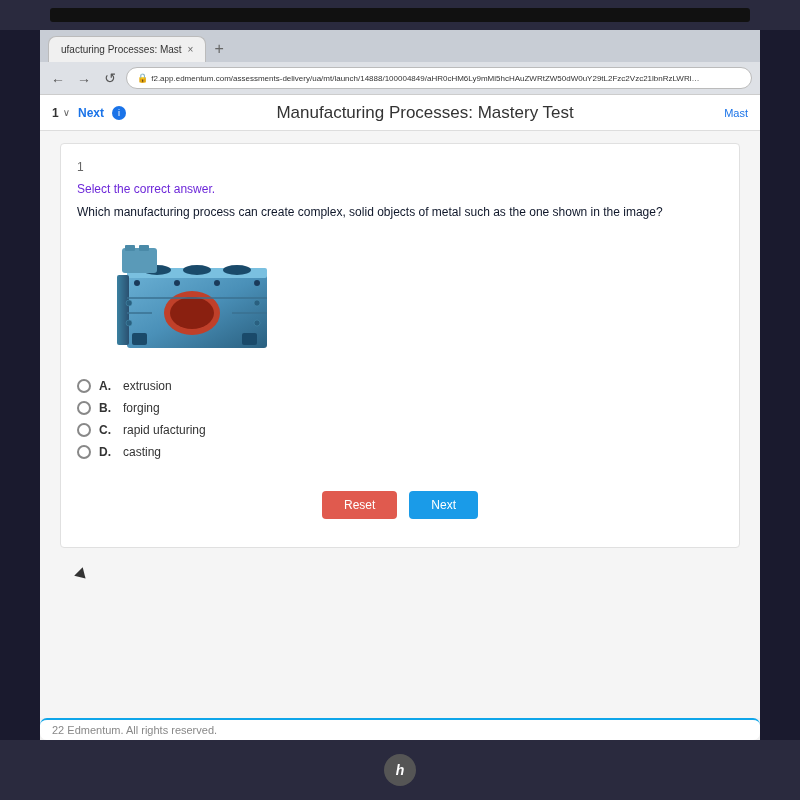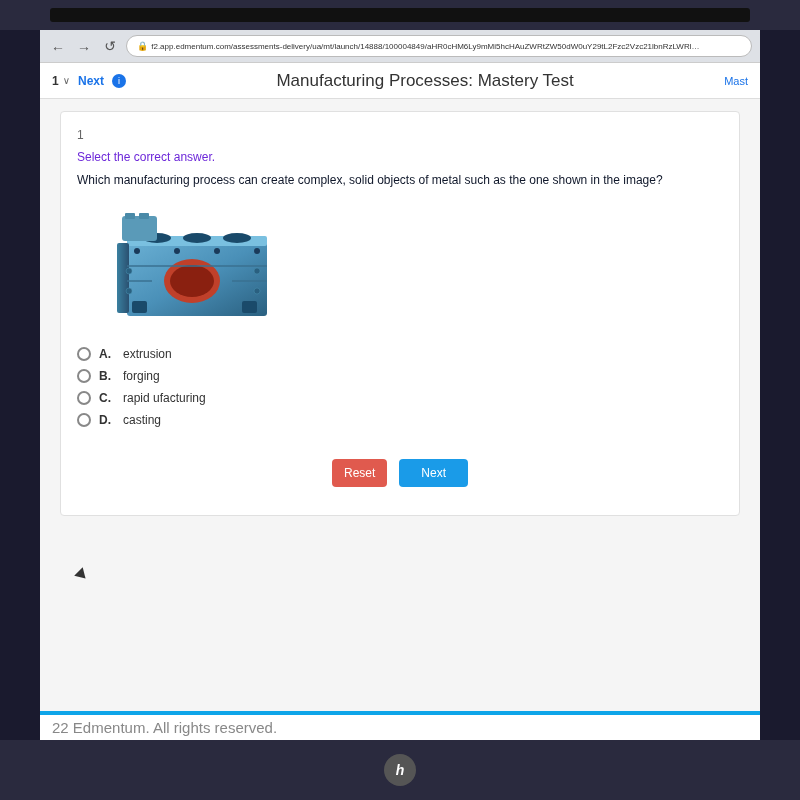--- a/index.html
+++ b/index.html
@@ -295,42 +295,43 @@
       gap: 12px;
       margin-top: 20px;
       padding: 12px 0;
     }
 
     .btn-reset {
       background: #e05a4e;
       color: white;
       border: none;
       border-radius: 4px;
-      padding: 7px 12px;
+      padding: 7px 22px;
       font-size: 12px;
       cursor: pointer;
     }
 
     .btn-next {
       background: #1a9be8;
       color: white;
       border: none;
       border-radius: 4px;
       padding: 7px 22px;
       font-size: 12px;
       cursor: pointer;
     }
 
     
     .footer {
       background: white;
-      border-top: 4px solid #0ea5e9;
+      border-top: 2px solid #0ea5e9;
       padding: 4px 12px;
-      font-size: 15px;
+      font-size: 11px;
       color: #888;
+      border-radius: 7px;
     }
 
     
     .bezel-bottom {
       background: #2a2a3e;
       height: 60px;
       display: flex;
       align-items: center;
       justify-content: center;
     }
@@ -365,20 +366,27 @@
 <body>
 
 <div class="bezel-top">
   <div class="bezel-top-bar"></div>
 </div>
 
 <div class="screen">
 
   <div class="browser-chrome">
 
+    <div class="tab-bar">
+      <div class="tab">
+        <span class="tab-title">ufacturing Processes: Mast</span>
+        <span class="tab-close">×</span>
+      </div>
+      <button class="tab-new">+</button>
+    </div>
 
     <div class="address-bar-row">
       <button class="nav-btn">←</button>
       <button class="nav-btn">→</button>
       <button class="nav-btn">↺</button>
       <div class="address-input">
         <span class="lock-icon">🔒</span>
         <span style="font-size:8px;overflow:hidden;white-space:nowrap;text-overflow:ellipsis;max-width:550px;display:inline-block;">f2.app.edmentum.com/assessments-delivery/ua/mt/launch/14888/100004849/aHR0cHM6Ly9mMi5hcHAuZWRtZW50dW0uY29tL2Fzc2Vzc21lbnRzLWRlbGl2ZXJ5L3VhL210L2xhdW5jaC8xNDg4OC8xMDAwMDQ4NDkvYUhSMGNITTZMeTltTWk1aGNIQXVaV1J0Wlc1MGRXMHVZMjl0</span>
       </div>
     </div>

